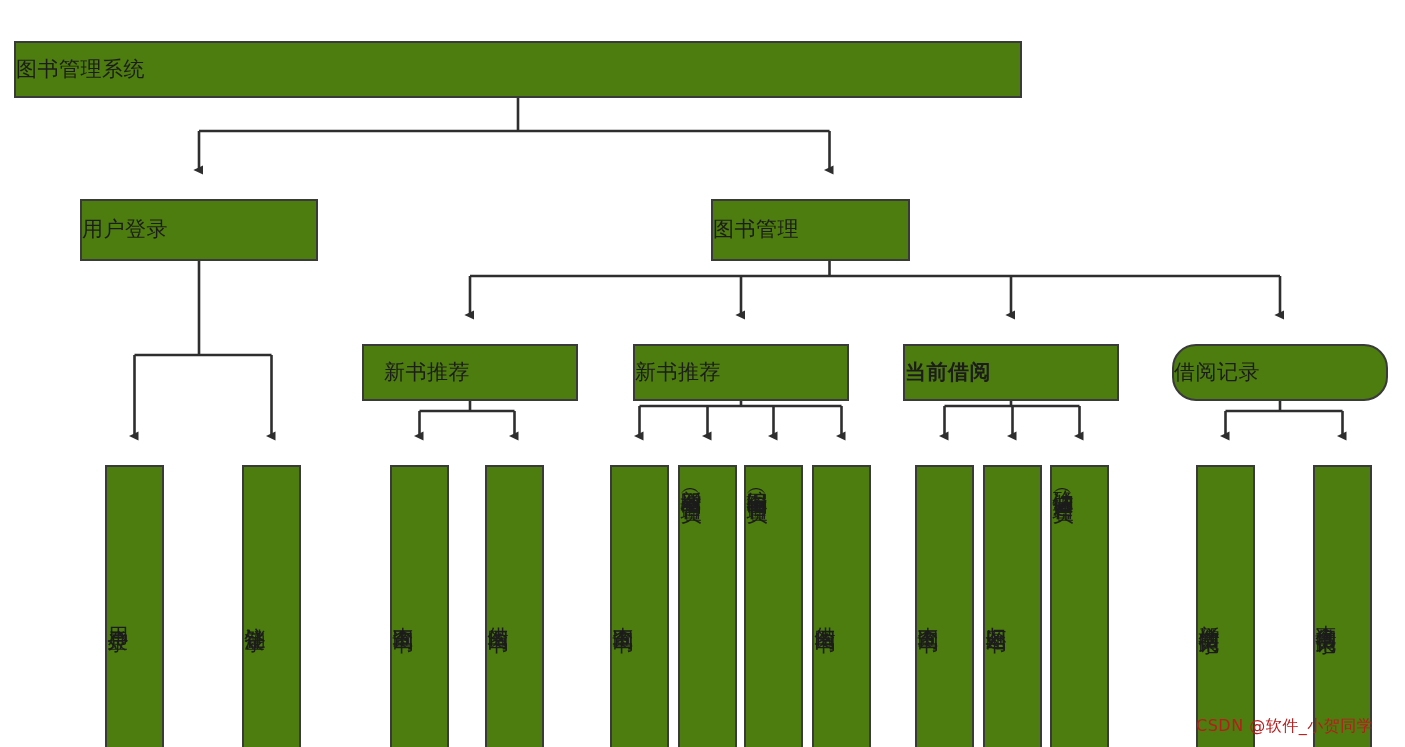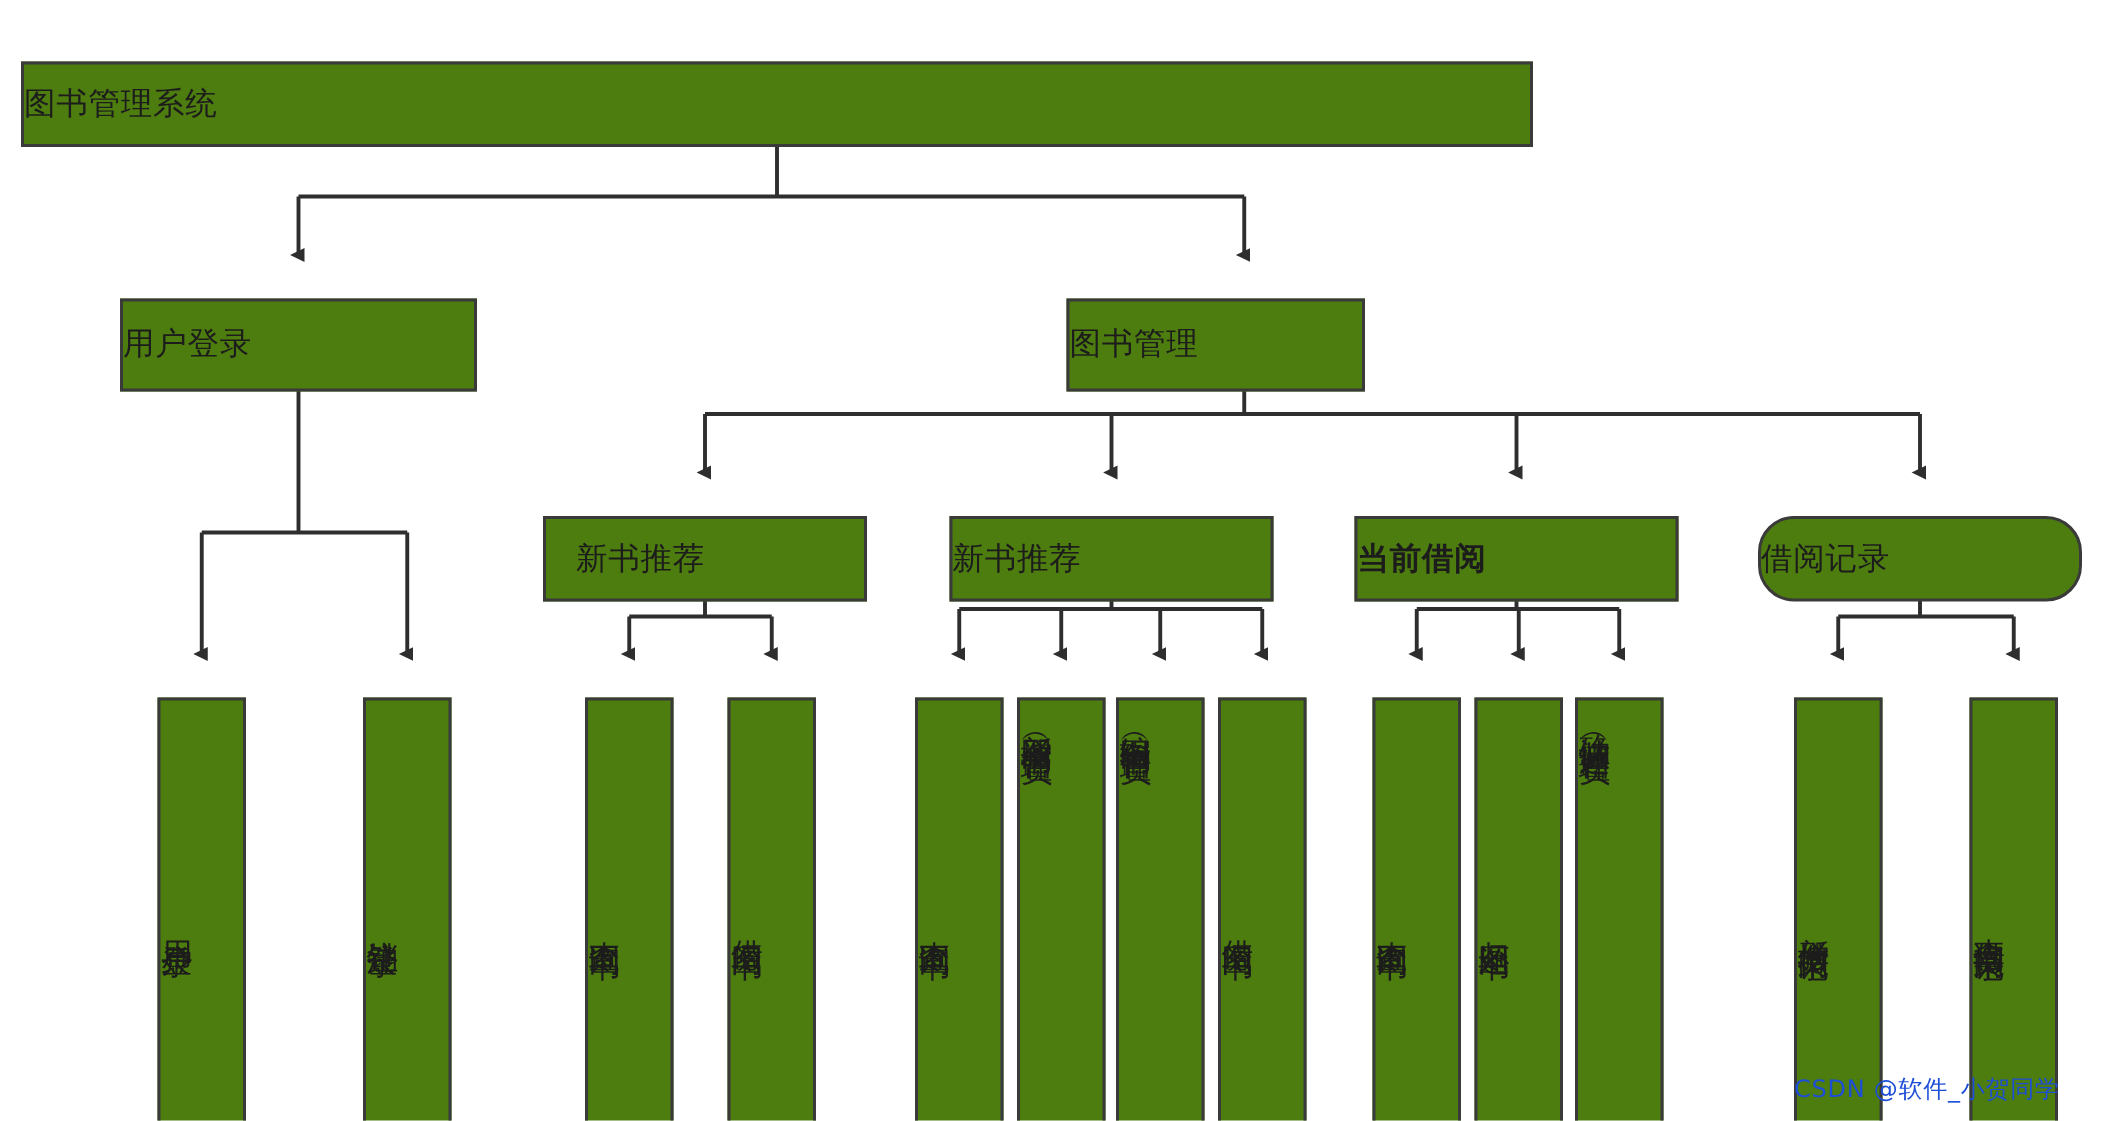--- a/index.html
+++ b/index.html
@@ -56,21 +56,21 @@
     letter-spacing: 2px;
     line-height: 1;
     white-space: nowrap;
   }
   .node-box.vertical.centered {
     align-items: center;
     padding-top: 0;
   }
   .watermark {
     position: absolute;
-    color: #1d4ed8;
+    color: #b91c1c;
     font-size: 16px;
     white-space: nowrap;
     letter-spacing: 0.5px;
     pointer-events: none;
   }
 </style>
 </head>
 <body>
 
 <div id="diagram-root">

